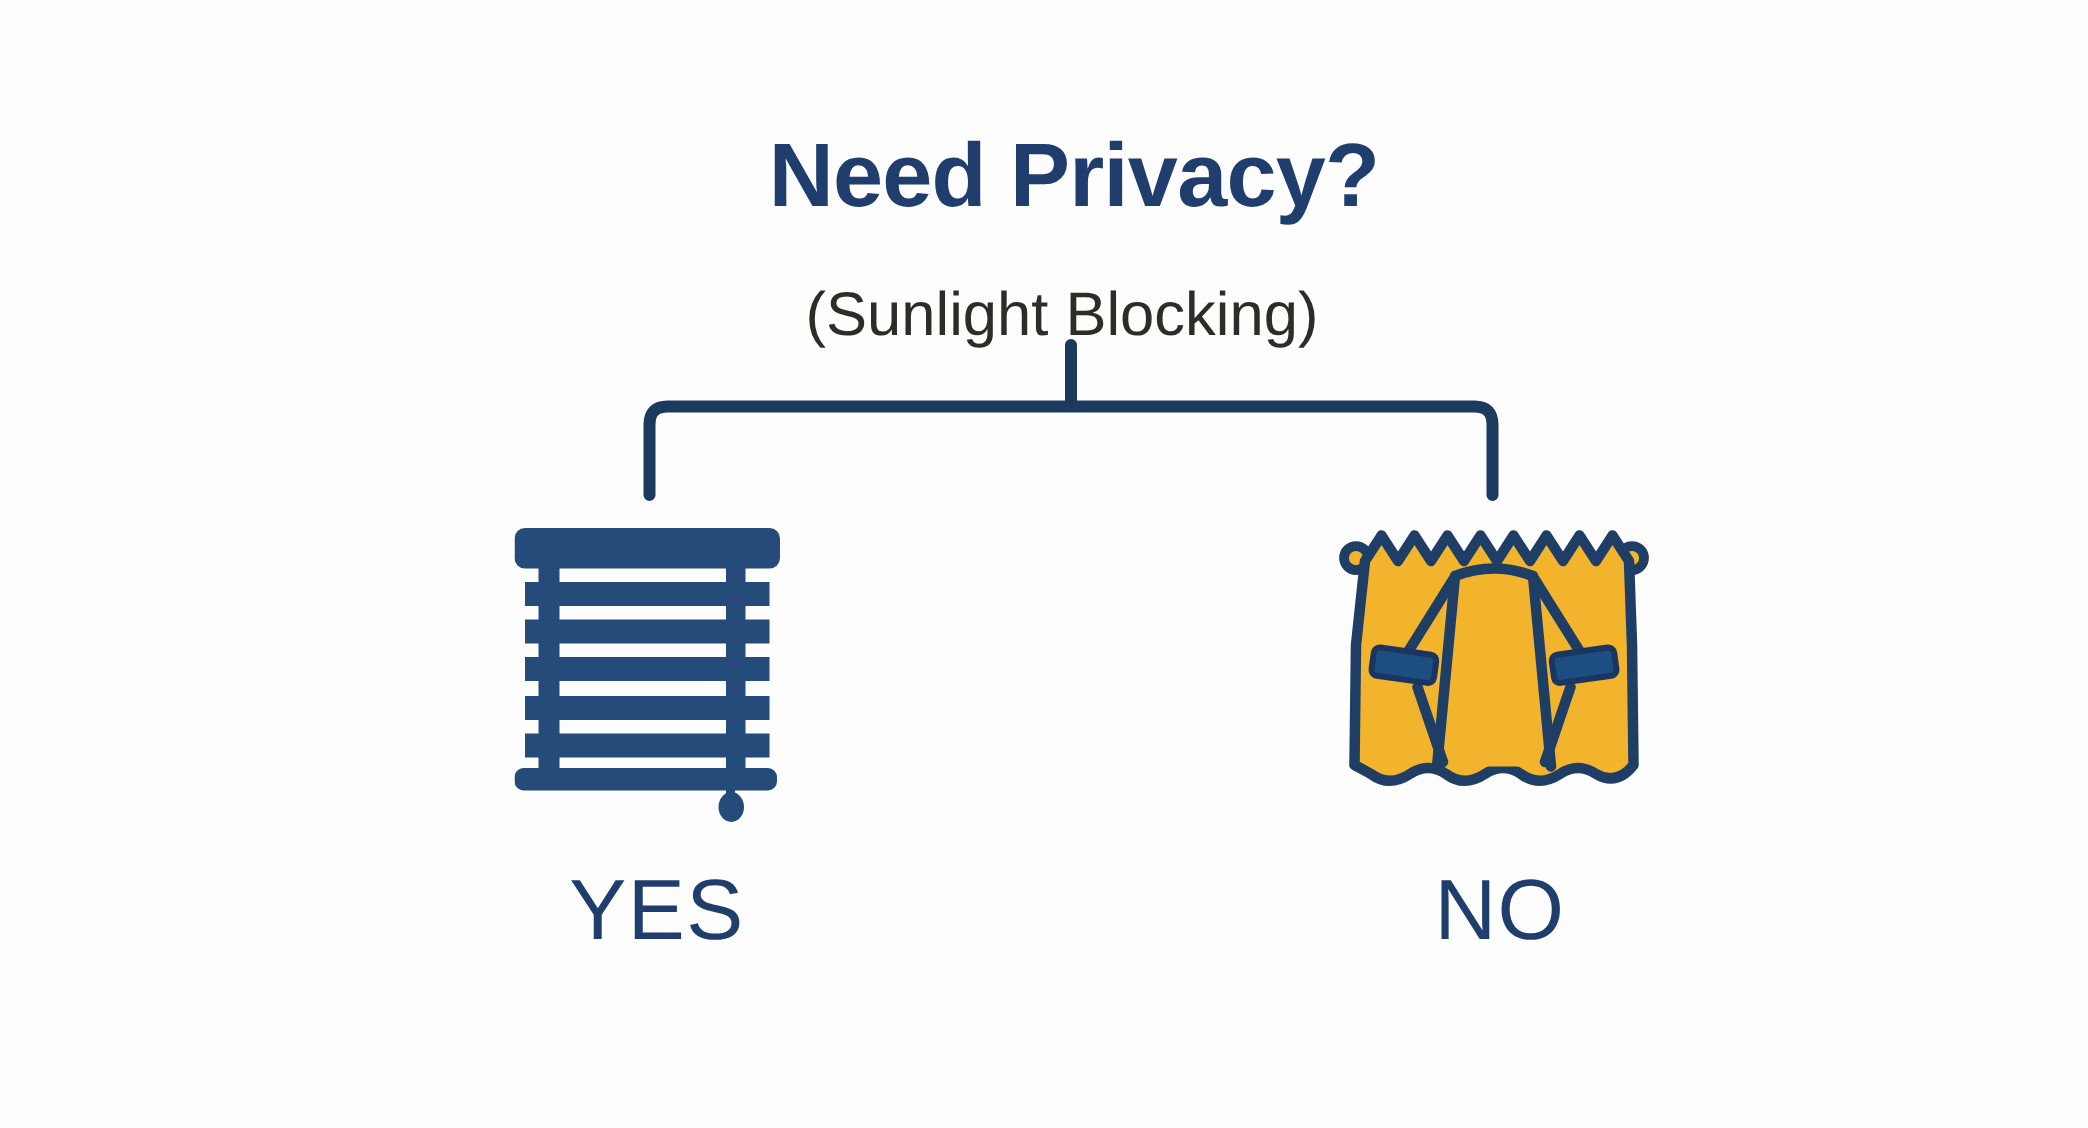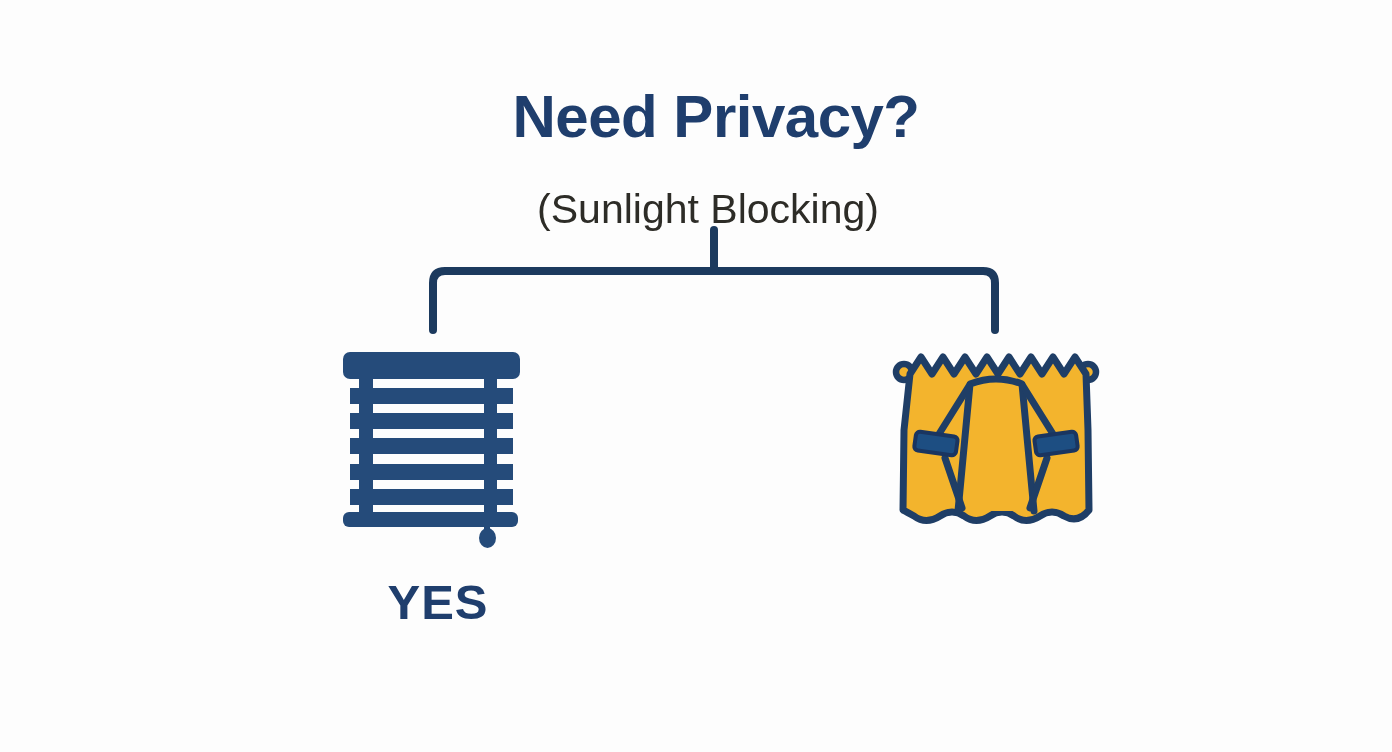--- a/index.html
+++ b/index.html
@@ -54,22 +54,22 @@
     position: absolute;
     left: 890px;
     top: 350px;
     width: 212px;
     height: 188px;
   }
   .branch-label {
     position: absolute;
     top: 574px;
     transform: translateX(-50%);
-    font-size: 49px;
-    font-weight: 700;
+    font-size: 57px;
+    font-weight: 400;
     letter-spacing: 1px;
     color: var(--navy-text, #1f3e6d);
     white-space: nowrap;
   }
   .label-yes { left: 438px; }
   .label-no  { left: 1000px; }
 </style>
 </head>
 <body>
 
@@ -133,14 +133,15 @@
       <path d="M 133 36 L 163 84"></path>
       <path d="M 157 108 L 140 158"></path>
     </g>
 
     <rect x="25" y="84" width="42" height="19" rx="4" fill="#1d4e82" stroke="#1a3560" stroke-width="4" transform="rotate(8 46 93)"></rect>
     <rect x="145" y="84" width="42" height="19" rx="4" fill="#1d4e82" stroke="#1a3560" stroke-width="4" transform="rotate(-8 166 93)"></rect>
   </svg>
 
   <div class="branch-label label-yes">YES</div>
 
+  <div class="branch-label label-no">NO</div>
 
 </div>
 
 </body></html>

